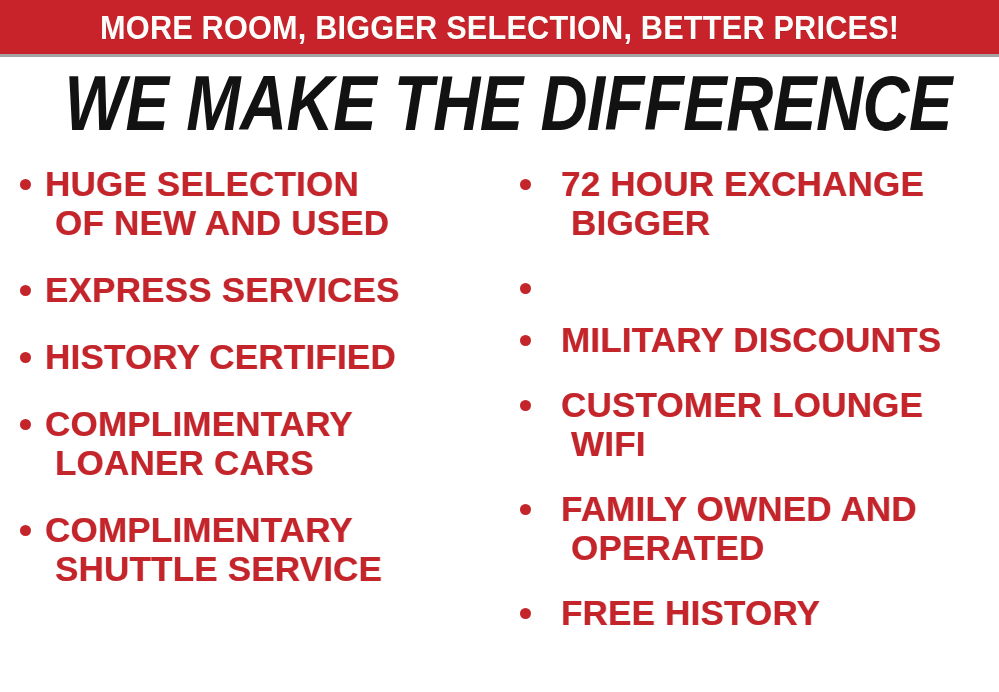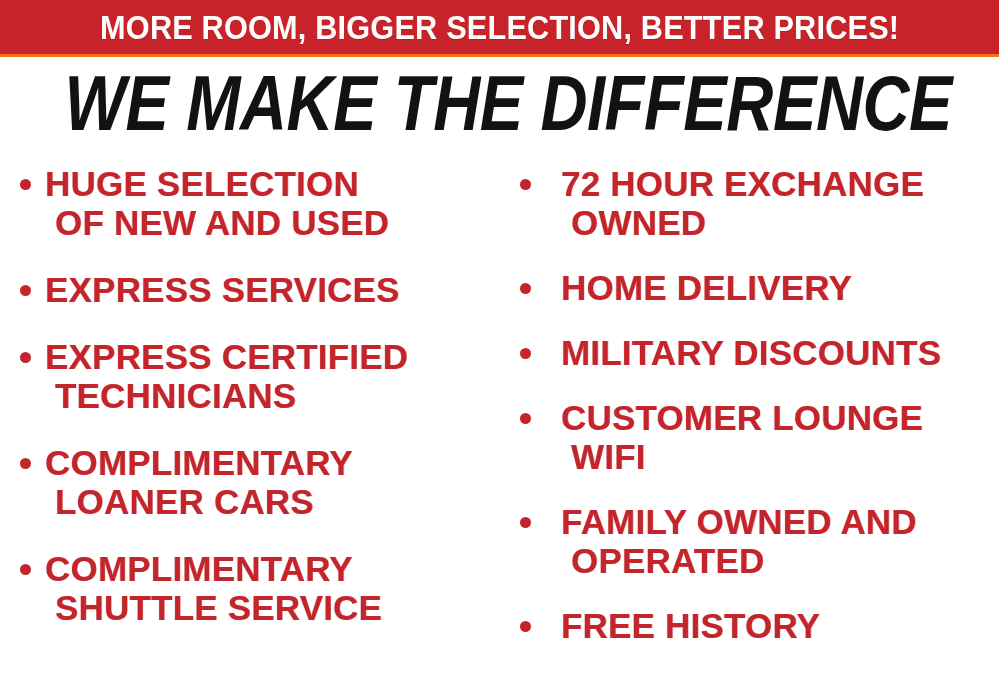--- a/index.html
+++ b/index.html
@@ -24,21 +24,21 @@
     position: absolute;
     left: 0;
     top: 0;
     width: 999px;
     height: 57px;
     background: #c8232a;
     box-sizing: border-box;
     display: flex;
     align-items: center;
     justify-content: center;
-    border-bottom: 3px solid #f97316;
+    border-bottom: 3px solid #a3a3a3;
   }
   .banner-text {
     color: #fdfdfb;
     font-family: "Liberation Sans", sans-serif;
     font-weight: bold;
     font-size: 33px;
     line-height: 1;
     letter-spacing: 0.2px;
     transform: scaleX(0.93);
     transform-origin: center center;
@@ -141,22 +141,21 @@
       </div>
       <div class="feature">
         <span class="bullet"></span>
         <span class="feature-text">
           <span>EXPRESS SERVICES</span>
         </span>
       </div>
       <div class="feature">
         <span class="bullet"></span>
         <span class="feature-text">
-          <span>EXPRESS CERTIFIED</span>
-          <span class="l2">TECHNICIANS</span>
+          <span>HISTORY CERTIFIED</span>
         </span>
       </div>
       <div class="feature">
         <span class="bullet"></span>
         <span class="feature-text">
           <span>COMPLIMENTARY</span>
           <span class="l2">LOANER CARS</span>
         </span>
       </div>
       <div class="feature">
@@ -166,28 +165,25 @@
           <span class="l2">SHUTTLE SERVICE</span>
         </span>
       </div>
     </div>
 
     <div class="col col-right">
       <div class="feature">
         <span class="bullet"></span>
         <span class="feature-text">
           <span>72 HOUR EXCHANGE</span>
-          <span class="l2">OWNED</span>
-        </span>
-      </div>
-      <div class="feature">
-        <span class="bullet"></span>
-        <span class="feature-text">
-          <span>HOME DELIVERY</span>
-        </span>
+          <span class="l2">BIGGER</span>
+        </span>
+      </div>
+      <div class="feature">
+        <span class="bullet"></span>
       </div>
       <div class="feature">
         <span class="bullet"></span>
         <span class="feature-text">
           <span>MILITARY DISCOUNTS</span>
         </span>
       </div>
       <div class="feature">
         <span class="bullet"></span>
         <span class="feature-text">

